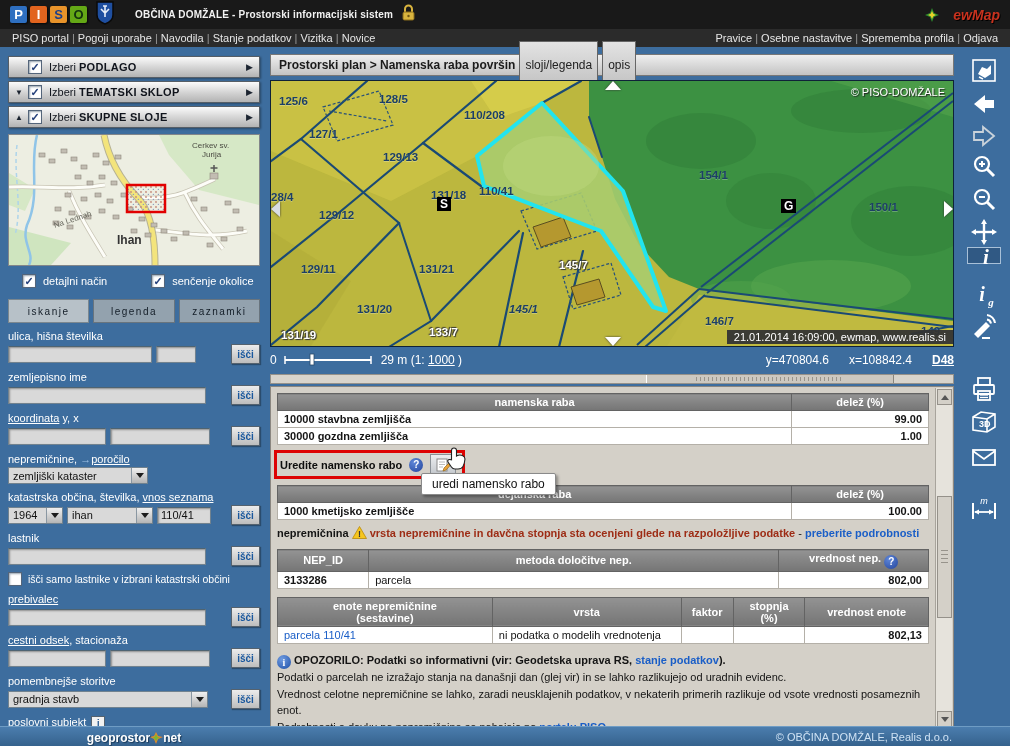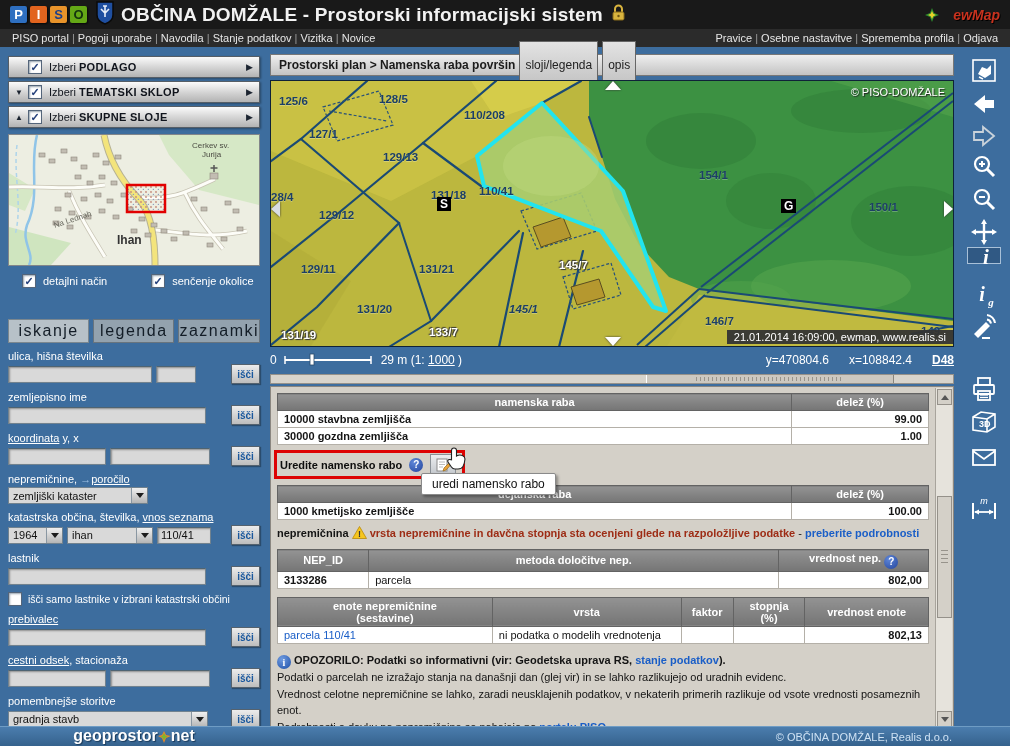--- a/index.html
+++ b/index.html
@@ -6,21 +6,21 @@
   body{width:1010px;height:746px;position:relative;overflow:hidden;
        font-family:"Liberation Sans",sans-serif;background:#3d6d9e;}
   
   .topbar{position:absolute;left:0;top:0;width:1010px;height:29px;background:#191919;
           display:flex;align-items:center;padding:0 10px;box-sizing:border-box;}
   .logo{display:flex;gap:3px;margin-right:8px;}
   .logo .tile{width:17px;height:17px;border-radius:2px;display:flex;align-items:center;justify-content:center;
         font-weight:bold;font-size:13px;box-shadow:1px 1px 2px rgba(0,0,0,.7);}
   .tile.p{background:#2e6fc0;color:#fff}.tile.i{background:#e2641e;color:#fff}
   .tile.s{background:#e8932a;color:#1c3f8a}.tile.o{background:#64a816;color:#12320f}
-  .apptitle{color:#f2f2f2;font-weight:bold;font-size:19px;margin-left:6px;letter-spacing:.2px;}
+  .apptitle{color:#f2f2f2;font-weight:bold;font-size:10px;margin-left:20px;letter-spacing:.2px;}
   .brand{margin-left:auto;display:flex;align-items:center;gap:14px;}
   .brand span{color:#c8321e;font-weight:bold;font-style:italic;font-size:14px;text-shadow:1px 1px 0 #000;}
   .menubar{position:absolute;left:0;top:29px;width:1010px;height:18px;background:#2b2b2b;
            display:flex;align-items:center;font-size:11px;color:#e6e6e6;padding:0 12px;box-sizing:border-box;}
   .mlinks{display:flex;}
   .mlinks .ml{cursor:pointer;white-space:pre;}
   .mlinks .ml:not(:last-child)::after{content:" | ";color:#9a9a9a;}
   .mright{margin-left:auto;}
   
   .sidebar{position:absolute;left:0;top:47px;width:268px;height:679px;}
@@ -37,21 +37,21 @@
       color:#27427c;font-weight:bold;flex:none;cursor:pointer;}
   .cb.empty{color:transparent;}
   .ovmap{position:relative;width:250px;height:130px;margin:6px 8px 0 8px;border:1px solid #7d8globale8a;
          border:1px solid #82868a;background:#edeee2;overflow:hidden;}
   .ovlabel{position:absolute;color:#4a4a42;white-space:nowrap;}
   .optrow{display:flex;margin:8px 0 0 22px;font-size:11px;color:#fff;align-items:center;}
   .optrow .opt{display:flex;align-items:center;gap:7px;}
   .optrow .opt+.opt{margin-left:44px;}
   .tabs{display:flex;gap:4px;margin:11px 8px 0 8px;}
   .tab{flex:1;height:22px;display:flex;align-items:center;justify-content:center;
-       background:#93a2ae;border:1px solid #68747e;color:#131d27;font-size:16px;letter-spacing:1.5px;cursor:pointer;margin-top:20px;}
+       background:#93a2ae;border:1px solid #68747e;color:#131d27;font-size:10px;letter-spacing:1.5px;cursor:pointer;}
   .tab.active{background:#b7c1c8;border-color:#7b878f;}
   .search{margin:4px 8px 0 8px;font-size:11px;color:#fff;}
   .flabel{margin:7px 0 2px 0;}
   .flabel .lnk{text-decoration:underline;cursor:pointer;}
   .frow{display:flex;align-items:center;gap:4px;}
   .txt{height:15px;background:#d9d9d9;border:1px solid #71828f;border-top-color:#4f6472;
        box-shadow:inset 1px 1px 2px rgba(0,0,0,.35);font-size:11px;padding:0 3px;color:#111;
        font-family:"Liberation Sans",sans-serif;}
   .isci{width:27px;height:18px;margin-left:auto;background:linear-gradient(#ececec,#bdbdbd);
         border:1px solid #55626e;color:#19579d;font-weight:bold;font-size:10px;
@@ -59,21 +59,21 @@
   .sel{display:flex;align-items:center;background:#d9d9d9;border:1px solid #71828f;height:17px;
        font-size:11px;color:#111;padding-left:4px;box-sizing:border-box;cursor:pointer;}
   .sel .sbtn{width:15px;height:15px;margin-left:auto;background:linear-gradient(#f0f0f0,#b5b5b5);
        border-left:1px solid #8a97a2;display:flex;align-items:center;justify-content:center;}
   .sel .sarrow{width:0;height:0;border-left:4px solid transparent;border-right:4px solid transparent;border-top:5px solid #1d1d1d;}
   .cbrow{display:flex;align-items:center;gap:6px;margin-top:6px;font-size:10.5px;}
   .infobtn{width:12px;height:12px;background:#f2f2f2;border:1px solid #55626e;color:#1a4f8a;
        font-size:9px;font-weight:bold;display:inline-flex;align-items:center;justify-content:center;
        margin-left:5px;cursor:pointer;}
   .geologo{position:absolute;left:0;bottom:1px;width:268px;text-align:center;color:#fff;
-       font-weight:bold;font-size:16px;text-shadow:1px 1px 1px #1a3a5a;z-index:6;}
+       font-weight:bold;font-size:12px;text-shadow:1px 1px 1px #1a3a5a;z-index:6;}
   
   .main{position:absolute;left:268px;top:47px;width:689px;height:679px;}
   .bcbar{height:20px;margin:7px 3px 0 2px;background:linear-gradient(#efefef,#c3c3c3);
         border:1px solid #777;display:flex;align-items:center;padding:0 8px;
         font-size:12px;font-weight:bold;color:#1b1b1b;}
   .hbtn{height:15px;background:linear-gradient(#e3e3e3,#c0c0c0);border:1px solid #666;font-size:12px;
         font-weight:normal;color:#222;padding:16px 5px;display:flex;align-items:center;margin-left:4px;cursor:pointer;}
   .hbtn:first-of-type{margin-left:auto;}
   .mapwrap{position:relative;width:682px;height:265px;margin:4px 3px 0 2px;border:1px solid #0f2238;
         background:#bcb73e;overflow:hidden;cursor:crosshair;}

